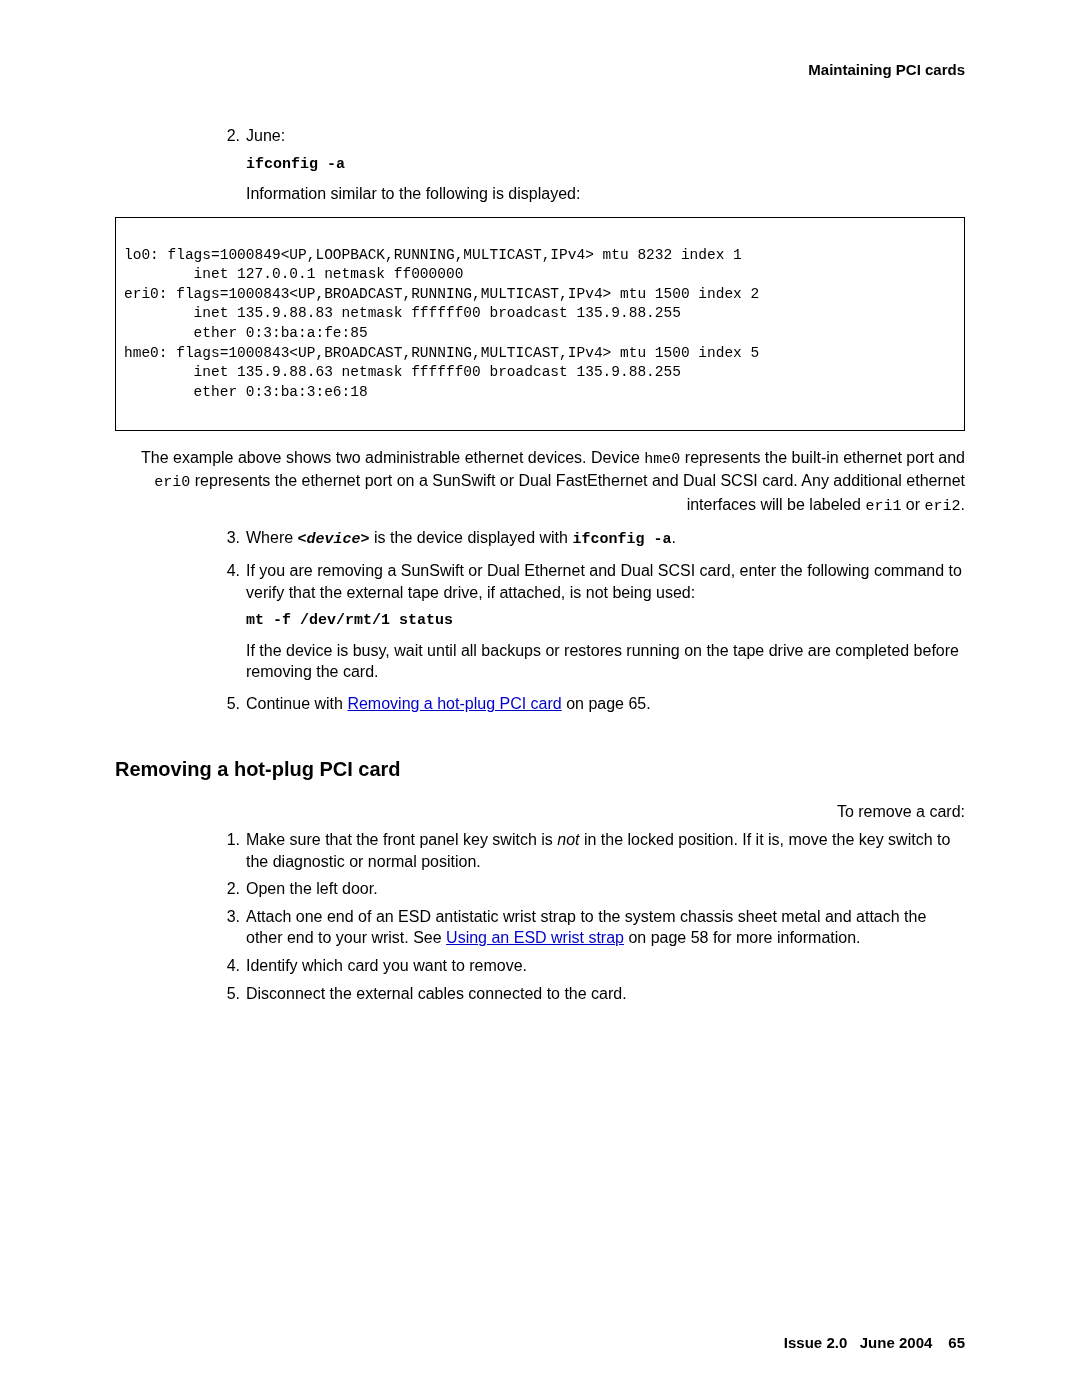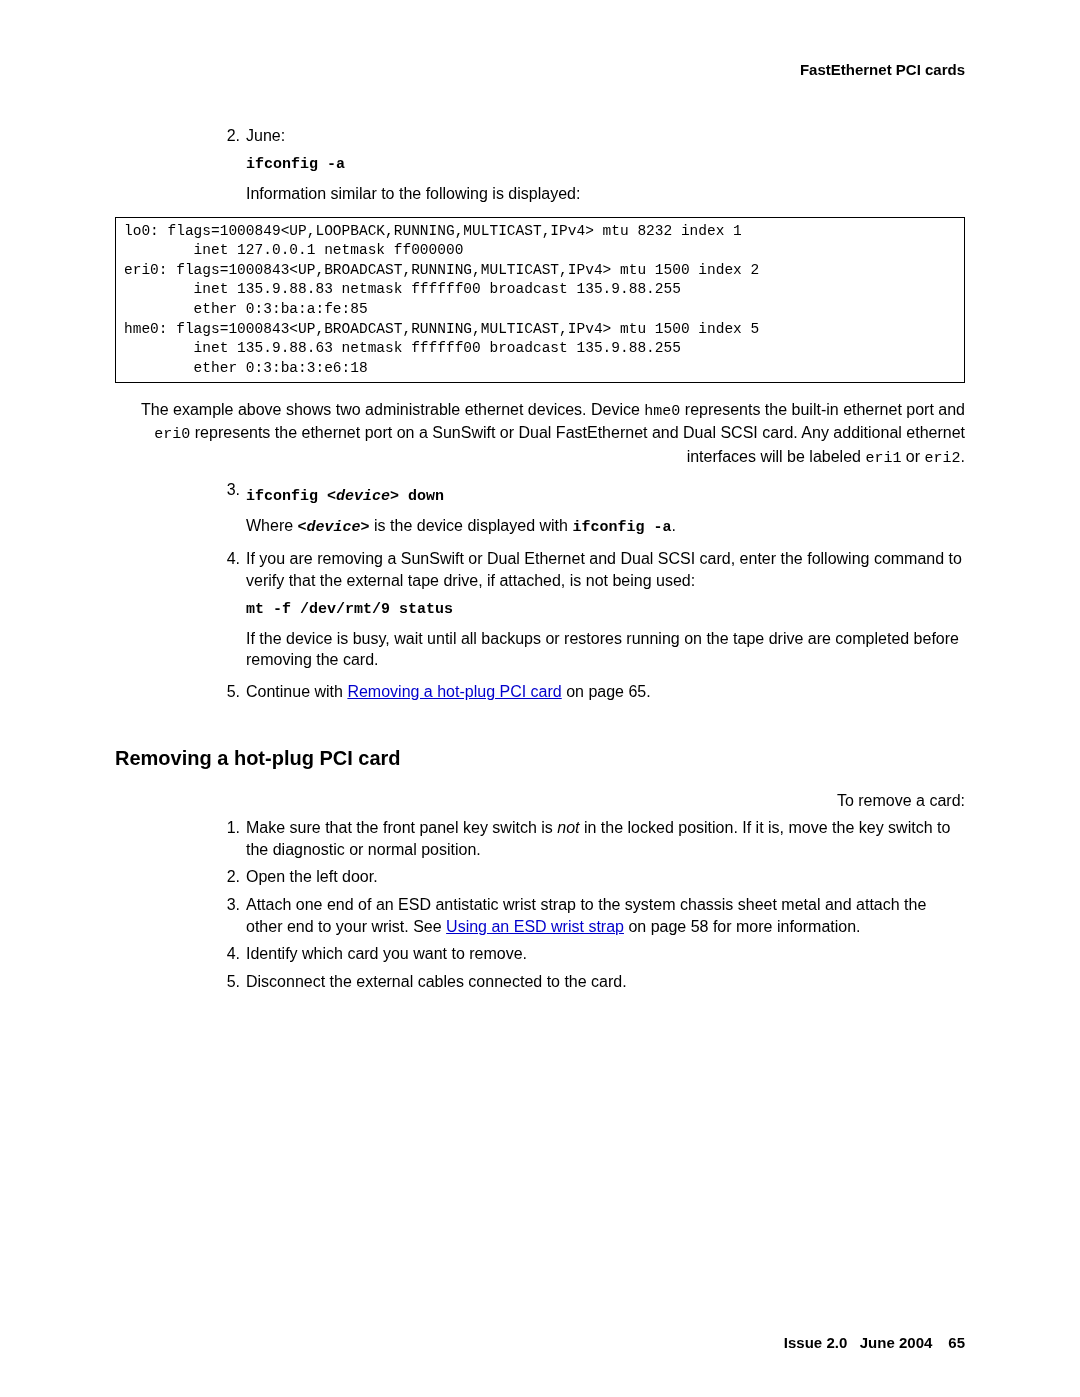--- a/index.html
+++ b/index.html
@@ -28,21 +28,21 @@
   .indent2 { margin-left: 125px; }
   .indent0 { margin-left: 90px; }
   .li-row { display: flex; margin-bottom: 6px; }
   .li-num { flex: 0 0 20px; text-align: right; margin-right: 6px; }
   .li-body { flex: 1; }
   .mono { font-family: "Courier New", Courier, monospace; font-size: 15px; }
   .bold { font-weight: bold; }
   .italic { font-style: italic; }
   .codebox {
     border: 1px solid #000;
-    padding: 4px 8px;
+    padding: 28px 8px;
     margin: 12px 0 16px 0;
     font-family: "Courier New", Courier, monospace;
     font-size: 14.5px;
     white-space: pre;
     line-height: 1.35;
   }
   .para { margin: 6px 0; text-align: right; }
   .cmd { margin: 8px 0 8px 0; }
   a.link { color: #0000cc; text-decoration: underline; }
   h2.section {
@@ -57,21 +57,21 @@
     font-size: 15px;
     font-weight: bold;
   }
   .footer .pn { margin-left: 16px; }
 </style>
 </head>
 <body>
 
 <div class="page">
 
-  <div class="header-right">FastEthernet PCI cards</div>
+  <div class="header-right">Maintaining PCI cards</div>
 
   <div class="indent1 li-row">
     <div class="li-num">2.</div>
     <div class="li-body">
       <div>June:</div>
       <div class="mono bold cmd">ifconfig -a</div>
       <div>Information similar to the following is displayed:</div>
     </div>
   </div>
 
@@ -84,34 +84,31 @@
         inet 135.9.88.63 netmask ffffff00 broadcast 135.9.88.255
         ether 0:3:ba:3:e6:18</div>
 
   <div class="indent2 para">
     <span>The example above shows two administrable ethernet devices. Device </span><span class="mono">hme0</span><span> represents the built-in ethernet port and </span><span class="mono">eri0</span><span> represents the ethernet port on a SunSwift or Dual FastEthernet and Dual SCSI card. Any additional ethernet interfaces will be labeled </span><span class="mono">eri1</span><span> or </span><span class="mono">eri2</span><span>.</span>
   </div>
 
   <div class="indent1 li-row" style="margin-top:10px;">
     <div class="li-num">3.</div>
     <div class="li-body">
-      <div class="mono bold cmd">
-        <span>ifconfig </span><span class="italic">&lt;device&gt;</span><span> down</span>
-      </div>
       <div>
         <span>Where </span><span class="mono bold italic">&lt;device&gt;</span><span> is the device displayed with </span><span class="mono bold">ifconfig -a</span><span>.</span>
       </div>
     </div>
   </div>
 
   <div class="indent1 li-row" style="margin-top:10px;">
     <div class="li-num">4.</div>
     <div class="li-body">
       <div>If you are removing a SunSwift or Dual Ethernet and Dual SCSI card, enter the following command to verify that the external tape drive, if attached, is not being used:</div>
-      <div class="mono bold cmd">mt -f /dev/rmt/9 status</div>
+      <div class="mono bold cmd">mt -f /dev/rmt/1 status</div>
       <div>If the device is busy, wait until all backups or restores running on the tape drive are completed before removing the card.</div>
     </div>
   </div>
 
   <div class="indent1 li-row" style="margin-top:10px;">
     <div class="li-num">5.</div>
     <div class="li-body">
       <span>Continue with </span><a href="#" class="link">Removing a hot-plug PCI card</a><span> on page 65.</span>
     </div>
   </div>

